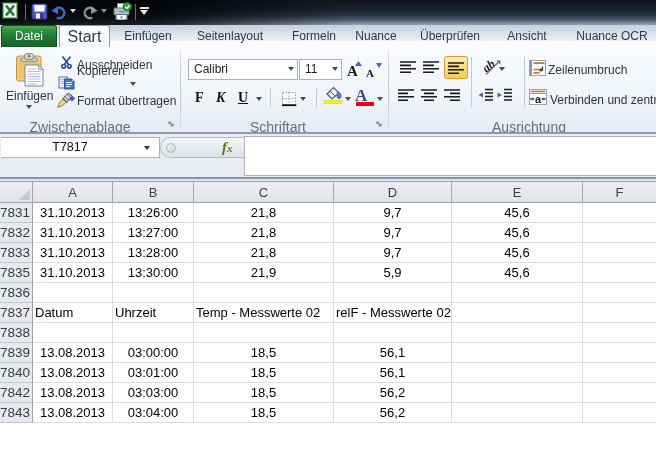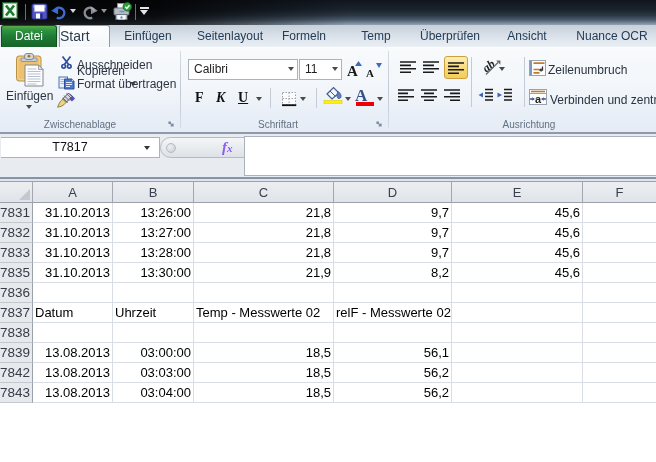--- a/index.html
+++ b/index.html
@@ -3,34 +3,34 @@
 *{margin:0;padding:0;box-sizing:border-box}
 html,body{width:656px;height:462px;overflow:hidden;background:#fff}
 body{position:relative;font-family:"Liberation Sans",sans-serif}
 .abs{position:absolute}
 
 #titlebar{left:0;top:0;width:656px;height:25px;
  background:linear-gradient(90deg,rgba(0,0,0,.85) 0,rgba(0,0,0,.8) 155px,rgba(5,10,18,0) 350px),
             linear-gradient(#11161e 0%,#1b232e 40%,#2c3846 62%,#4c5c6e 80%,#7b8c9e 93%,#95a4b4 100%);}
 .qsep{top:4px;width:1px;height:16px;background:#6a6f76}
 
-#tabrow{left:0;top:25px;width:656px;height:22px;background:linear-gradient(#c6d0da,#dde4ec 60%,#eaeff4)}
+#tabrow{left:0;top:25px;width:656px;height:16px;background:linear-gradient(#c6d0da,#dde4ec 60%,#eaeff4)}
 #tabDatei{left:1px;top:0;width:56px;height:22px;border-radius:3px 3px 0 0;
  background:linear-gradient(#56ac47 0%,#2f9340 20%,#1e7c35 50%,#186329 100%);
  border:1px solid #10501f;border-bottom:none;color:#fff;font-size:12px;text-align:center;line-height:21px}
 #tabStart{left:59px;top:0;width:51px;height:22px;border-radius:2.5px 2.5px 0 0;
  background:linear-gradient(#fdfeff,#f4f7fa);border:1px solid #8b9cb0;border-bottom:none;
- color:#2e3c4e;font-size:14px;line-height:21px}
+ color:#2e3c4e;font-size:16px;text-align:center;line-height:21px}
 .tab{top:4px;font-size:12px;color:#243c56;transform:translateX(-50%);white-space:nowrap}
 
 #ribbon{left:0;top:47px;width:656px;height:85px;
  background:linear-gradient(#f8fafc 0%,#f2f6fa 50%,#e9eff7 78%,#e5ecf5 100%);border-top:1px solid #fdfdfe}
 #ribbonline{left:0;top:132px;width:656px;height:2px;background:#8e99ab}
 .gsep{top:3px;width:1px;height:77px;background:linear-gradient(#d4dbe4,#bfc9d6 50%,#d4dbe4)}
-.glabel{top:71px;font-size:10px;color:#617083;transform:translateX(-50%);white-space:nowrap}
+.glabel{top:71px;font-size:14px;color:#617083;transform:translateX(-50%);white-space:nowrap}
 .rlbl{font-size:12px;color:#2b3442;white-space:nowrap}
 .launcher{width:10px;height:10px}
 .caret{width:0;height:0;border-left:3px solid transparent;border-right:3px solid transparent;border-top:4px solid #4a4a4a}
 .combo{background:#fff;border:1px solid #a9b3bf;height:21px;font-size:12px;color:#1e1e1e}
 
 #fbar{left:0;top:134px;width:656px;height:43px;background:#e8ecf1}
 #namebox{left:1px;top:3px;width:159px;height:21px;background:#fff;border:1px solid #a9b2bd;border-left:none}
 #fxpill{left:160px;top:3px;width:85px;height:21px;background:linear-gradient(#f4f6f8,#dde2e7);border:1px solid #b3bcc6;border-radius:11px 0 0 11px}
 #finput{left:244px;top:2px;width:412px;height:40px;background:#fff;border:1px solid #a9b2bd;border-right:none}
 #fbarline{left:0;top:177px;width:656px;height:2px;background:#8794a8}
@@ -38,21 +38,21 @@
 
 #grid{left:0;top:181px;width:656px;height:281px}
 table{border-collapse:separate;border-spacing:0;table-layout:fixed;width:657px;font-size:13px}
 td{overflow:hidden;white-space:nowrap;vertical-align:middle}
 tr.hdr td{height:22px;background:linear-gradient(#eceef1,#e0e3e8);border-top:1px solid #9aa1ac;
  border-bottom:1px solid #9aa1ac;border-right:1px solid #a2a7b0;
  text-align:center;font-size:13px;color:#39414e}
 tr.r td{height:20px;border-right:1px solid #d8dde6;border-bottom:1px solid #d8dde6;background:#fff;color:#000;padding:0 2px}
 tr.r td.rh{background:#e7e9ed;border-right:1px solid #9aa1ac;border-bottom:1px solid #c3c7ce;
  text-align:right;font-size:13.5px;color:#353c47;padding:0 2px 0 0}
-td.num{text-align:right}
+td.num{text-align:center}
 td.txt{text-align:left}
 </style></head><body>
 
 <div id="titlebar" class="abs">
   <svg class="abs" style="left:2px;top:2px" width="16" height="17">
     <rect x="0.5" y="0.5" width="15" height="16" fill="#f2f8f2" stroke="#1c5e2a"></rect>
     <rect x="1.5" y="1.5" width="13" height="14" fill="none" stroke="#8fbd96"></rect>
     <path d="M4 3.5 L12 13.5 M12 3.5 L4 13.5" stroke="#1f7a33" stroke-width="2.6"></path>
   </svg>
   <div class="abs qsep" style="left:25px"></div>
@@ -86,22 +86,22 @@
   <div class="abs qsep" style="left:135px"></div>
   <div class="abs" style="left:140px;top:7px;width:9px;height:1.5px;background:#e2e6ea"></div>
   <div class="abs" style="left:140px;top:10px;width:0;height:0;border-left:4.5px solid transparent;border-right:4.5px solid transparent;border-top:5px solid #e2e6ea"></div>
 </div>
 
 <div id="tabrow" class="abs">
   <div id="tabDatei" class="abs">Datei</div>
   <div id="tabStart" class="abs">Start</div>
   <div class="abs tab" style="left:148px">Einfügen</div>
   <div class="abs tab" style="left:230px">Seitenlayout</div>
-  <div class="abs tab" style="left:304px">Formeln</div>
-  <div class="abs tab" style="left:376px">Temp</div>
+  <div class="abs tab" style="left:314px">Formeln</div>
+  <div class="abs tab" style="left:376px">Nuance</div>
   <div class="abs tab" style="left:450px">Überprüfen</div>
   <div class="abs tab" style="left:527px">Ansicht</div>
   <div class="abs tab" style="left:612px">Nuance OCR</div>
 </div>
 
 <div id="ribbon" class="abs">
   <div class="abs gsep" style="left:180px"></div>
   <div class="abs gsep" style="left:388px"></div>
   <div class="abs glabel" style="left:80px">Zwischenablage</div>
   <div class="abs glabel" style="left:278px">Schriftart</div>
@@ -139,21 +139,21 @@
       </g>
   </svg>
   <div class="abs rlbl" style="left:77px;top:16px">Kopieren</div>
   <div class="abs caret" style="left:130px;top:34px"></div>
   <svg class="abs" style="left:57px;top:44px" width="19" height="16" viewBox="0 0 19 16">
     <path d="M12 3.5 L16.5 8" stroke="#584cc2" stroke-width="4.5"></path>
     <path d="M5.5 7 L11.5 1 L15 4.5 L9 10.5 Z" fill="#d5d7de" stroke="#3f3f4a" stroke-width="0.9"></path>
     <path d="M7 3.5 L12.5 9 M9.5 1.5 L14.5 6.5 M5.8 5.8 L10.8 10.8" stroke="#55555f" stroke-width="0.8"></path>
     <path d="M5.8 7.2 L9 10.4 C7 13.5 3.5 14.8 0.6 15.2 C1.8 12.3 2.6 9.4 5.8 7.2 Z" fill="#ecd684" stroke="#8a7430" stroke-width="0.9"></path>
   </svg>
-  <div class="abs rlbl" style="left:77px;top:29px">Format übertragen</div>
+  <div class="abs rlbl" style="left:77px;top:46px">Format übertragen</div>
   <svg class="abs launcher" style="left:168px;top:73px" viewBox="0 0 10 10">
     <path d="M1 3 V1 H3 M1 1 L5 5 M5 2.5 V5 H2.5" stroke="#7a8aa0" stroke-width="1.2" fill="none"></path>
   </svg>
 
   <div class="abs combo" style="left:188px;top:11px;width:110px;padding:2px 0 16px 5px">Calibri</div>
   <div class="abs caret" style="left:288px;top:19px"></div>
   <div class="abs combo" style="left:299px;top:11px;width:43px;padding:2px 0 0 5px">11</div>
   <div class="abs caret" style="left:332px;top:19px"></div>
   <div class="abs" style="left:347px;top:15px;font-size:15px;font-weight:bold;color:#1a1a1a;font-family:'Liberation Serif',serif">A</div>
   <svg class="abs" style="left:355px;top:13px" width="7" height="5">
@@ -263,21 +263,21 @@
   <div class="abs rlbl" style="left:550px;top:45px">Verbinden und zentr</div>
 </div>
 <div id="ribbonline" class="abs"></div>
 
 <div id="fbar" class="abs">
   <div id="namebox" class="abs"></div>
   <div class="abs" style="left:40px;top:6px;width:60px;font-size:12.5px;color:#111;text-align:center">T7817</div>
   <div class="abs" style="left:144px;top:12px;width:0;height:0;border-left:3.5px solid transparent;border-right:3.5px solid transparent;border-top:4.5px solid #333"></div>
   <div id="fxpill" class="abs"></div>
   <div class="abs" style="left:166px;top:9px;width:10px;height:10px;border-radius:50%;background:radial-gradient(circle at 35% 35%,#eef1f4,#c5ccd3);border:1px solid #b4bcc4"></div>
-  <div class="abs" style="left:222px;top:5px;font-family:'Liberation Serif',serif;font-style:italic;font-weight:bold;font-size:15px;color:#8b5cf6">f<span style="font-size:11px">x</span></div>
+  <div class="abs" style="left:222px;top:5px;font-family:'Liberation Serif',serif;font-style:italic;font-weight:bold;font-size:15px;color:#4d7c0f">f<span style="font-size:11px">x</span></div>
   <div id="finput" class="abs"></div>
 </div>
 <div id="fbarline" class="abs"></div>
 <div id="gridgap" class="abs"></div>
 
 <div id="grid" class="abs">
 <table>
 <colgroup>
         <col style="width:33px">
         <col style="width:80px">
@@ -324,21 +324,21 @@
           <td class="num">21,8</td>
           <td class="num">9,7</td>
           <td class="num">45,6</td>
           <td></td>
         </tr>
 <tr class="r">
           <td class="rh">7835</td>
           <td class="num">31.10.2013</td>
           <td class="num">13:30:00</td>
           <td class="num">21,9</td>
-          <td class="num">8,2</td>
+          <td class="num">5,9</td>
           <td class="num">45,6</td>
           <td></td>
         </tr>
 <tr class="r">
           <td class="rh">7836</td>
           <td></td>
           <td></td>
           <td></td>
           <td></td>
           <td></td>
@@ -365,20 +365,29 @@
 <tr class="r">
           <td class="rh">7839</td>
           <td class="num">13.08.2013</td>
           <td class="num">03:00:00</td>
           <td class="num">18,5</td>
           <td class="num">56,1</td>
           <td></td>
           <td></td>
         </tr>
 <tr class="r">
+          <td class="rh">7840</td>
+          <td class="num">13.08.2013</td>
+          <td class="num">03:01:00</td>
+          <td class="num">18,5</td>
+          <td class="num">56,1</td>
+          <td></td>
+          <td></td>
+        </tr>
+<tr class="r">
           <td class="rh">7842</td>
           <td class="num">13.08.2013</td>
           <td class="num">03:03:00</td>
           <td class="num">18,5</td>
           <td class="num">56,2</td>
           <td></td>
           <td></td>
         </tr>
 <tr class="r">
           <td class="rh">7843</td>

